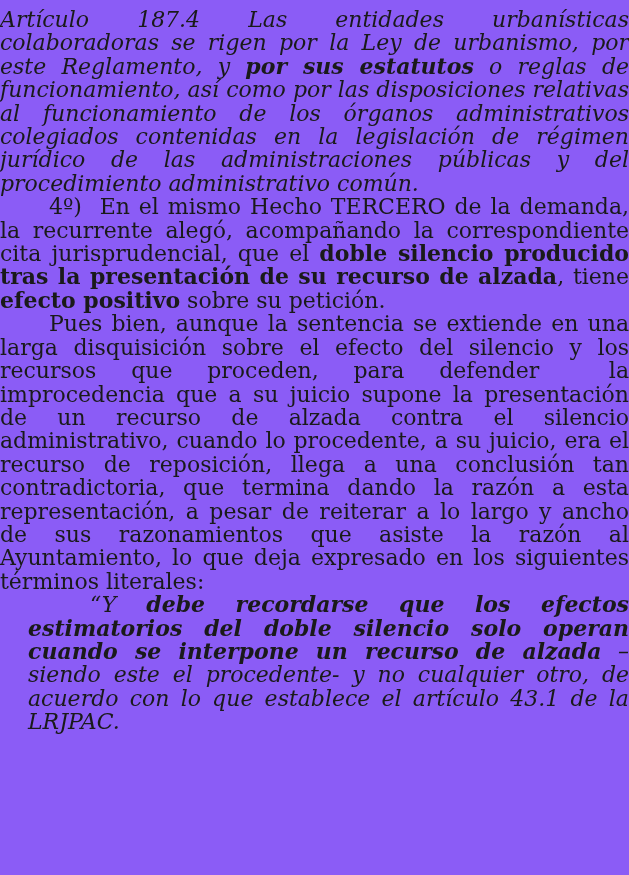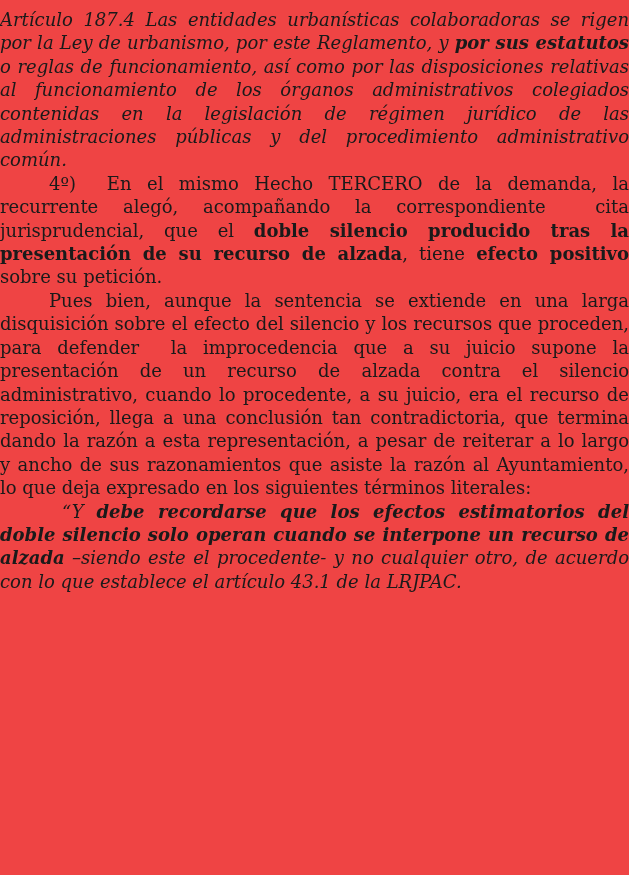--- a/index.html
+++ b/index.html
@@ -7,24 +7,24 @@
     padding: 0;
     width: 629px;
     height: 875px;
     overflow: hidden;
     background: #ffffff;
   }
   .page {
     box-sizing: border-box;
     width: 629px;
     height: 875px;
-    background: #ef4444;
+    background: #8b5cf6;
     color: #1a1a1a;
     font-family: "DejaVu Serif", serif;
-    font-size: 18px;
+    font-size: 22px;
     line-height: 23.4px;
     text-align: justify;
     padding-top: 8px;
   }
   .doc p {
     margin: 0;
     white-space: pre-wrap;
   }
   
   .type-body {
@@ -41,21 +41,21 @@
     margin-right: 18px;
     font-style: italic;
   }
   .indent-first { text-indent: 49px; }
   .type-blockquote2.indent-first { text-indent: 62px; }
   
   .para-0 { margin-top: 0; }
   .para-1 { margin-top: 37px; }
   .para-2 { margin-top: 46px; }
   .para-3 { margin-top: 33px; }
-  .para-4 { margin-top: 18px; }
+  .para-4 { margin-top: 18px; padding-left: 28px; }
   
   .run-normal { font-weight: normal; font-style: normal; }
   .run-bold { font-weight: bold; }
   .run-italic { font-style: italic; }
   .run-bold-italic { font-weight: bold; font-style: italic; }
 </style>
 </head>
 <body style="background: rgb(255, 255, 255);">
 
 <main class="page" style="color: rgb(26, 26, 26);">

